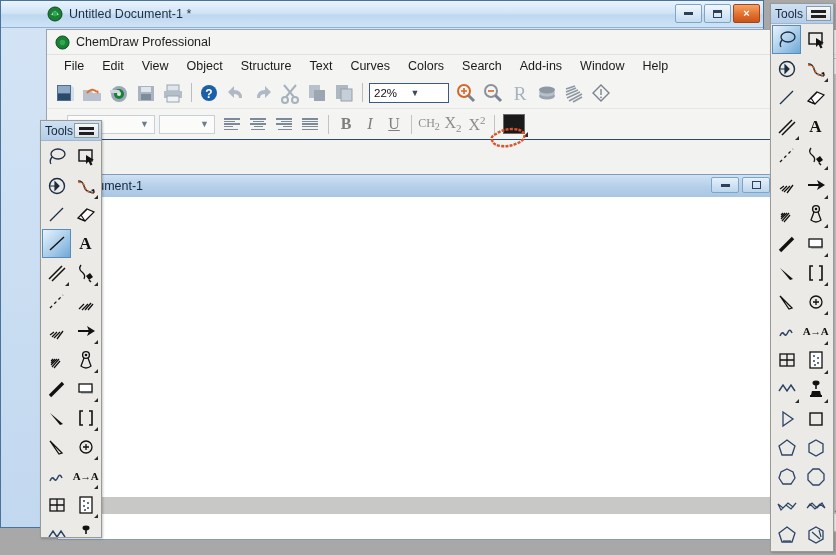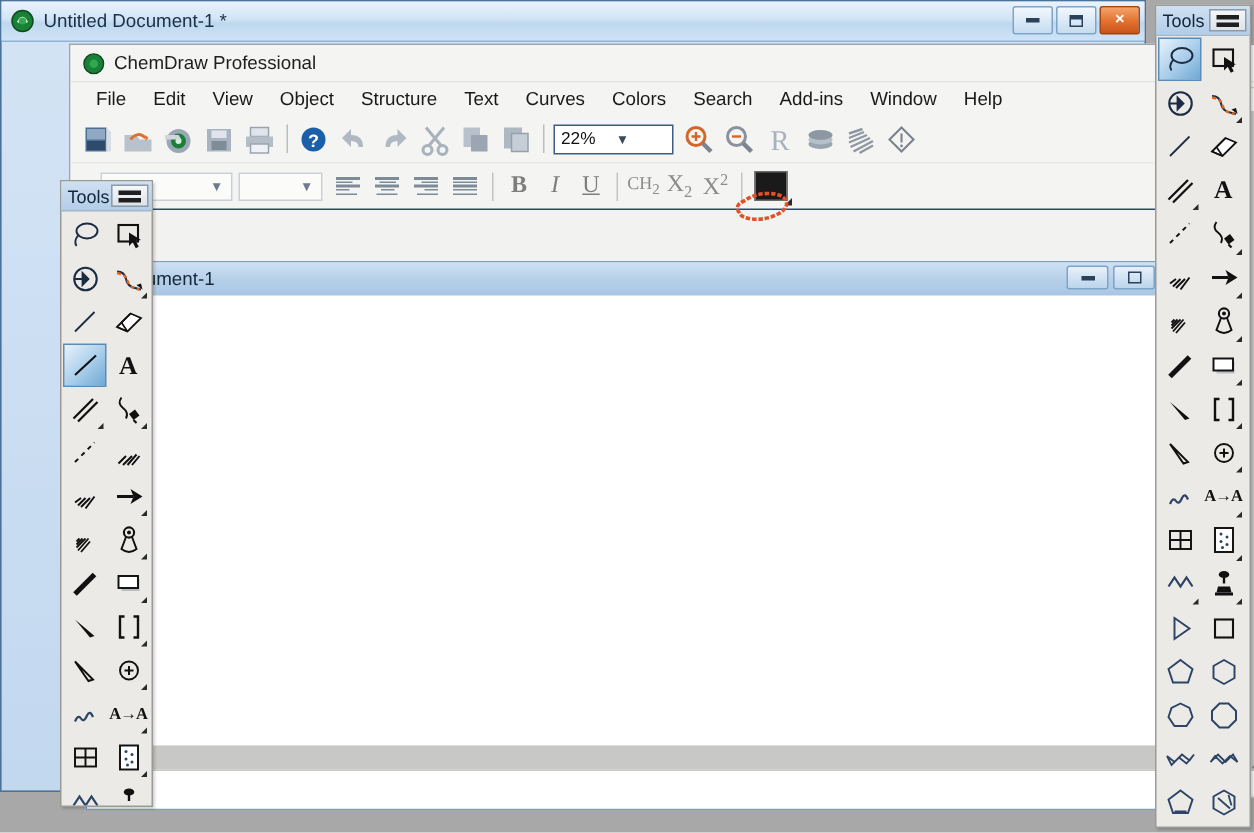--- a/index.html
+++ b/index.html
@@ -16,21 +16,21 @@
   .outer-win{
     position:absolute;left:0;top:0;width:764px;height:528px;
     background:linear-gradient(to bottom,#d4e4f5,#c2d8ef);
     border:1px solid #4a739c;
     box-sizing:border-box;
   }
   .outer-titlebar{
     position:relative;height:26px;
     background:linear-gradient(to bottom,#eaf3fc 0%,#d2e4f6 45%,#bed8ef 55%,#cfe3f6 100%);
     border-bottom:1px solid #8fb3d4;
-    display:flex;align-items:center;
+    display:flex;align-items:center;padding-left:40px;
   }
   .outer-title-icon{
     width:16px;height:16px;margin-left:6px;margin-right:6px;flex:0 0 auto;
     position:relative;
   }
   .outer-title-text{
     font-size:12.5px;color:#1b2f47;white-space:nowrap;
   }
   .win-btns{position:absolute;right:3px;top:3px;display:flex;gap:2px;}
   .win-btn{

